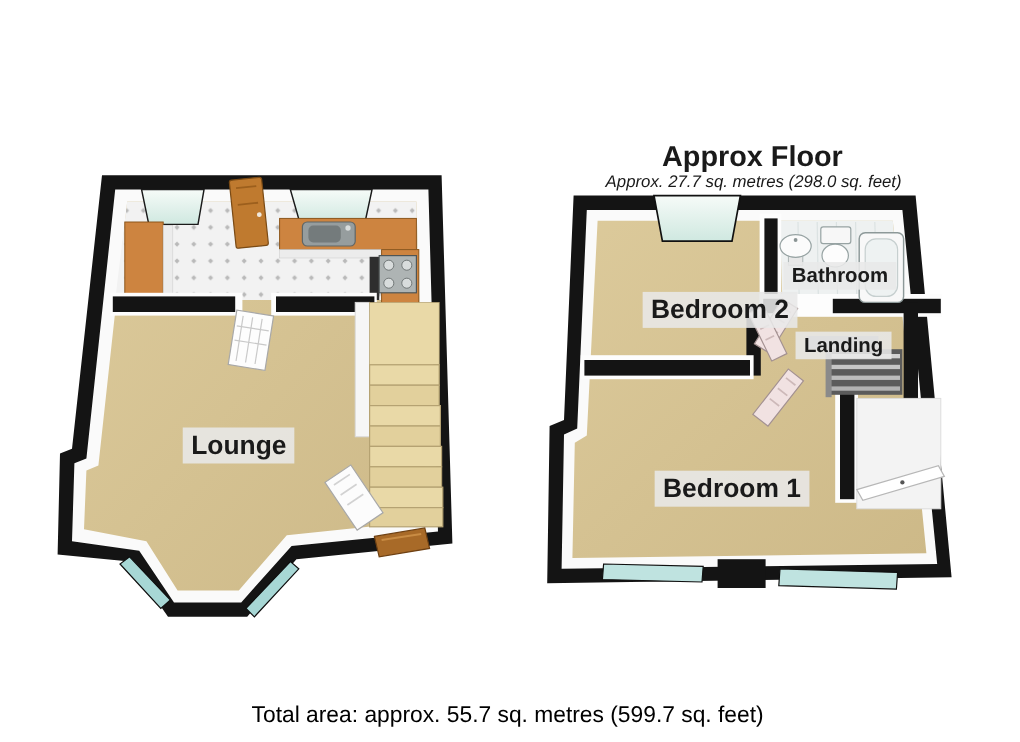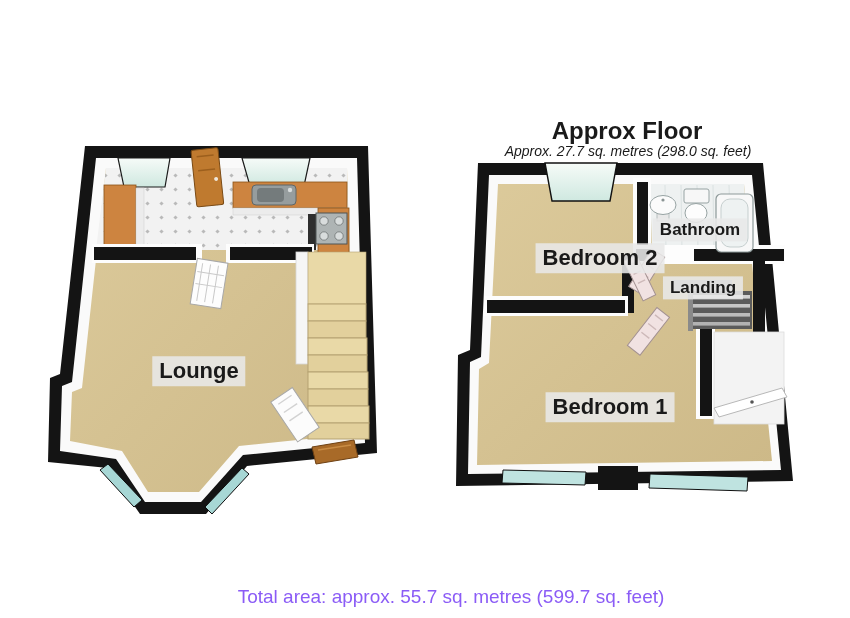--- a/index.html
+++ b/index.html
@@ -9,21 +9,21 @@
   }
   #plan-svg{position:absolute;left:0;top:0;}
   .pos{position:absolute;transform:translate(-50%,-50%);white-space:nowrap;}
   .lbl-title{font-size:24px;font-weight:bold;color:#1a1a1a;letter-spacing:0px;}
   .lbl-sub{font-size:14px;color:#1a1a1a;}
   .lbl-room{
     font-size:22px;font-weight:bold;color:#1a1a1a;
     background:rgba(232,232,232,0.88);padding:1px 7px;line-height:1.25;
   }
   .lbl-room.small{font-size:17px;}
-  .lbl-total{font-size:19px;color:#8b5cf6;margin-left:28px;}
+  .lbl-total{font-size:19px;color:#000000;}
 </style>
 </head>
 <body>
 
 <div id="stage">
 
 <svg id="plan-svg" width="850" height="618" viewBox="0 0 850 618">
   <defs>
     <pattern id="tileDots" width="14" height="14" patternUnits="userSpaceOnUse">
       <rect width="14" height="14" fill="#f2f2f2"></rect>

